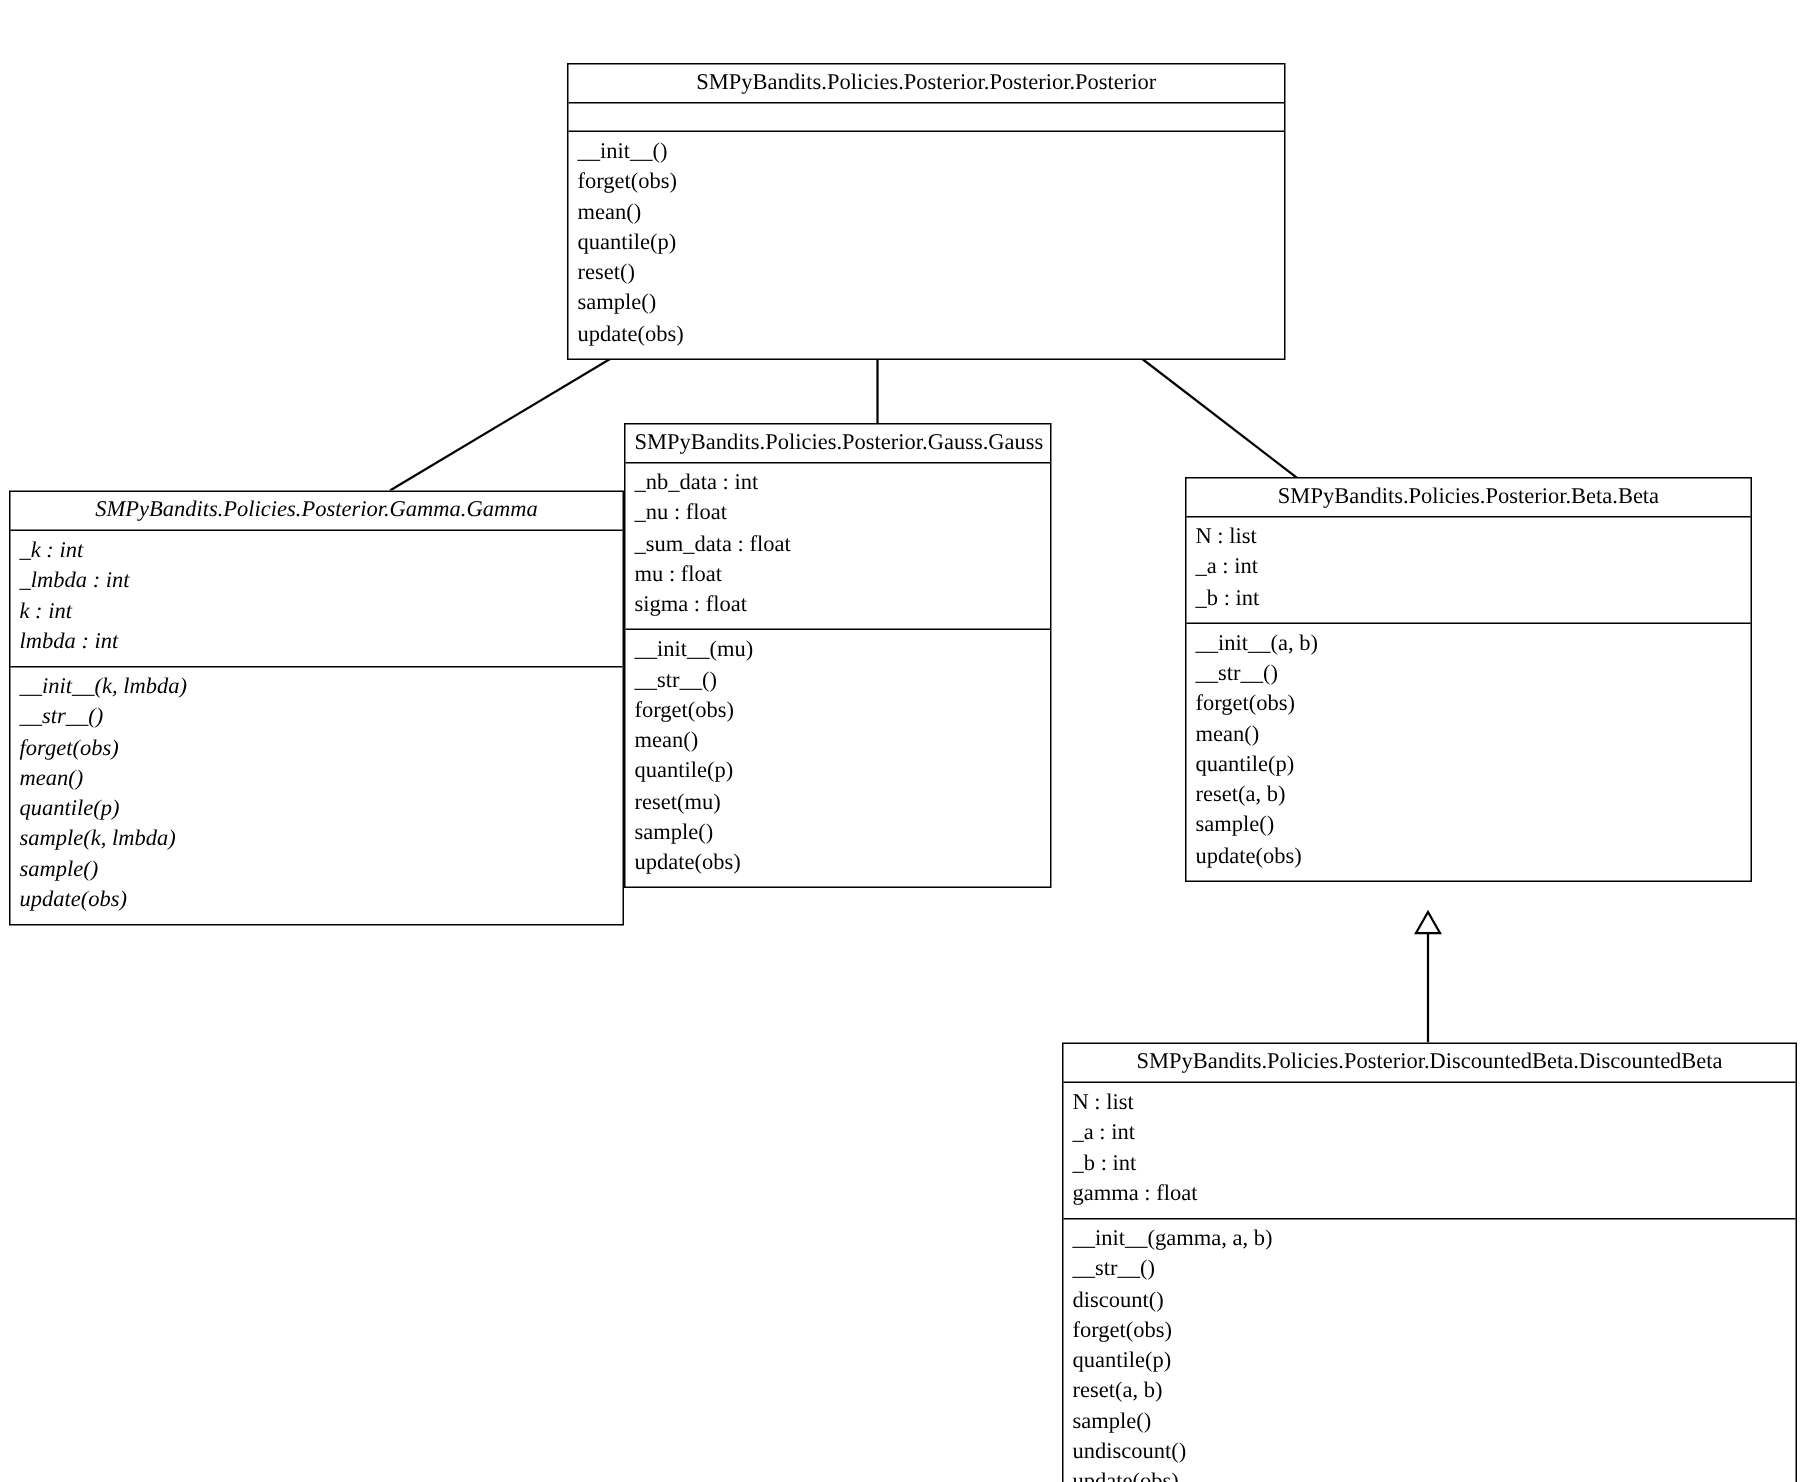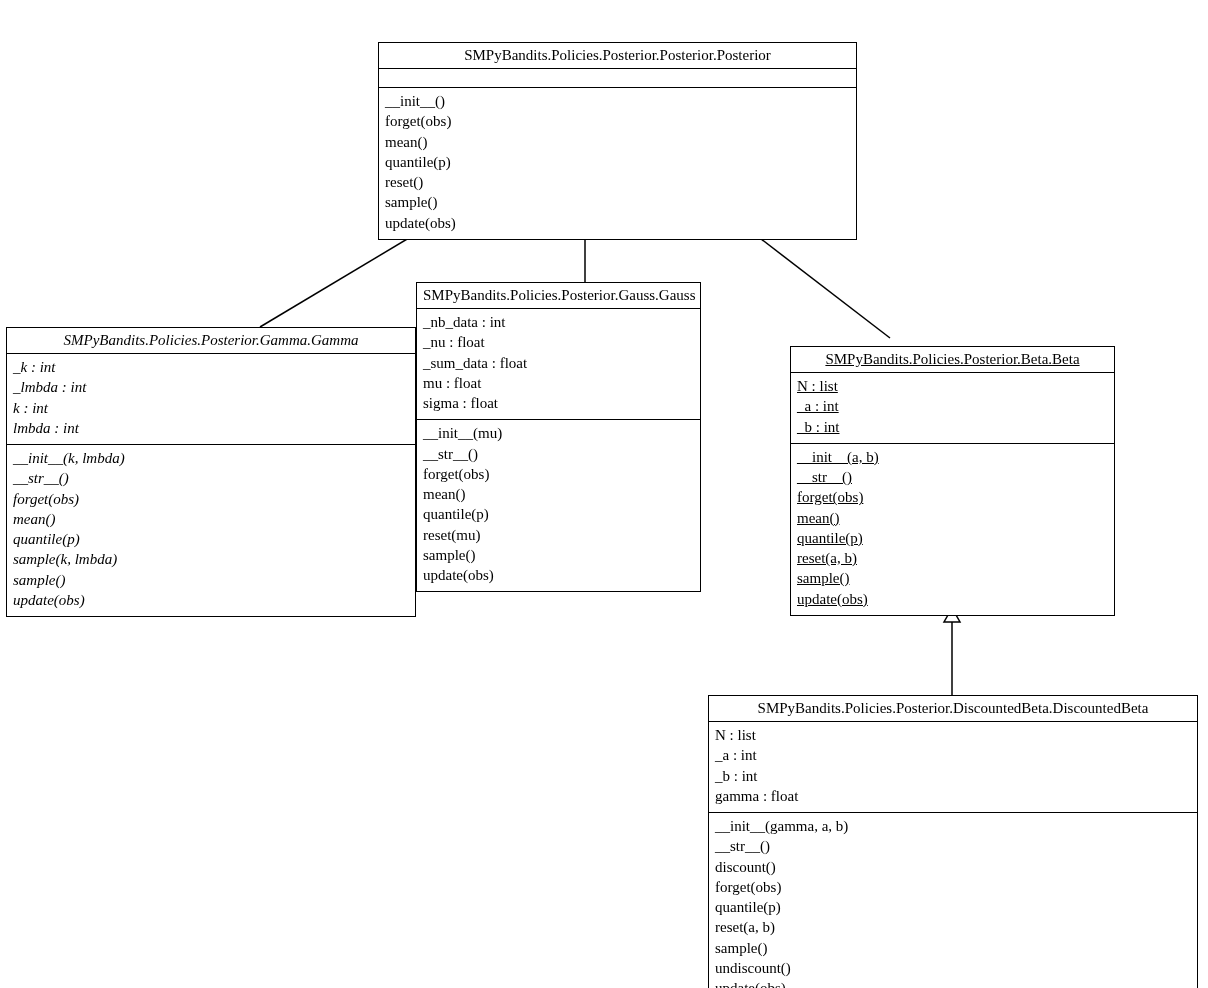--- a/index.html
+++ b/index.html
@@ -125,21 +125,21 @@
     <div class="uml-line">__str__()</div>
     <div class="uml-line">forget(obs)</div>
     <div class="uml-line">mean()</div>
     <div class="uml-line">quantile(p)</div>
     <div class="uml-line">reset(mu)</div>
     <div class="uml-line">sample()</div>
     <div class="uml-line">update(obs)</div>
   </div>
 </div>
 
-<div class="uml-class" style="left:790px; top:346px; width:325px;text-decoration:underline;">
+<div class="uml-class" style="left:790px; top:318px; width:378px;">
   <div class="uml-title">SMPyBandits.Policies.Posterior.Beta.Beta</div>
   <div class="uml-attrs">
     <div class="uml-line">N : list</div>
     <div class="uml-line">_a : int</div>
     <div class="uml-line">_b : int</div>
   </div>
   <div class="uml-methods">
     <div class="uml-line">__init__(a, b)</div>
     <div class="uml-line">__str__()</div>
     <div class="uml-line">forget(obs)</div>

